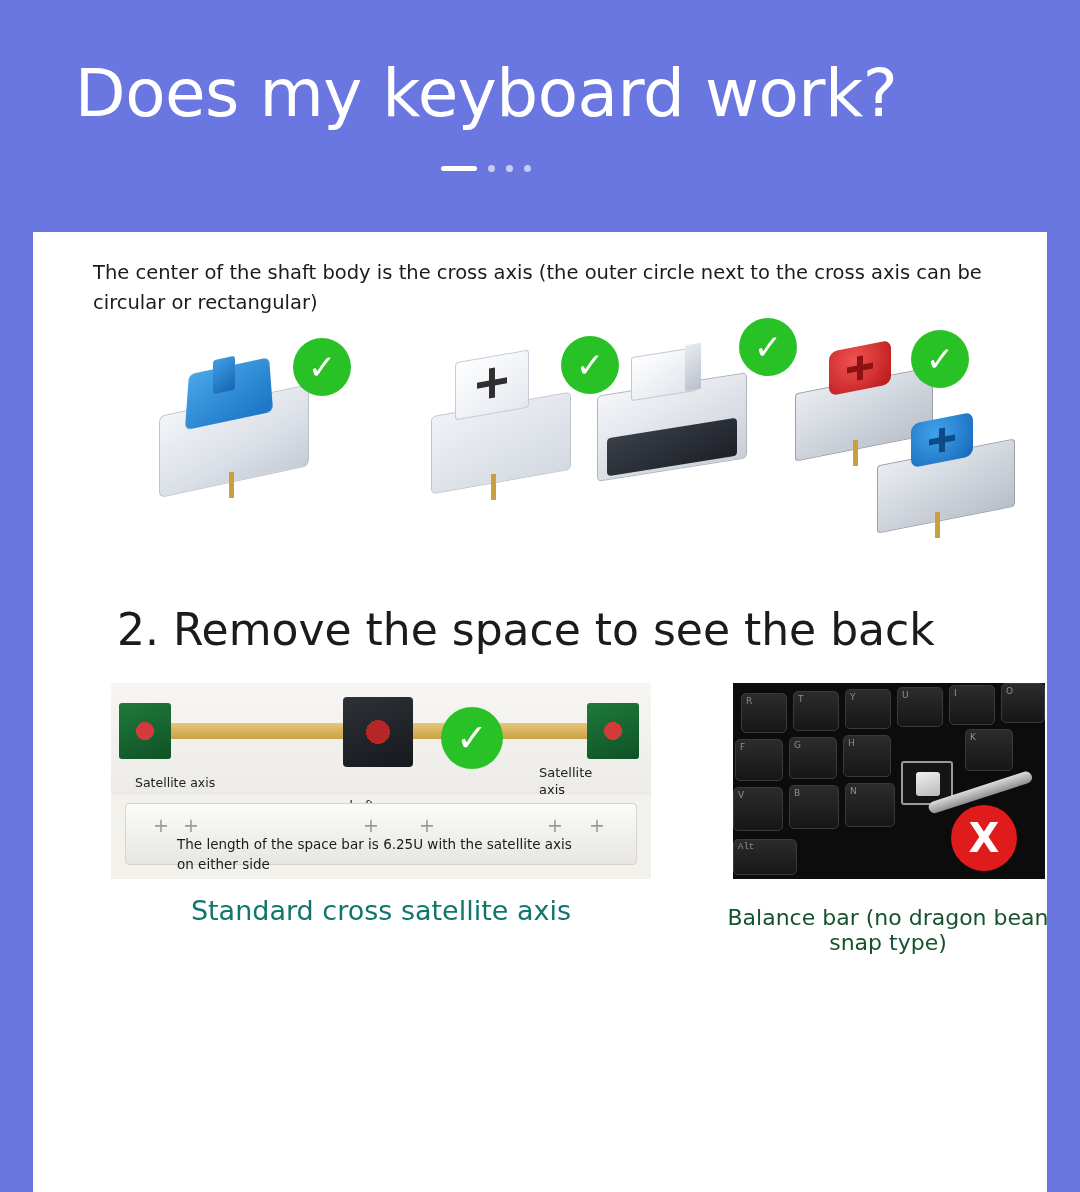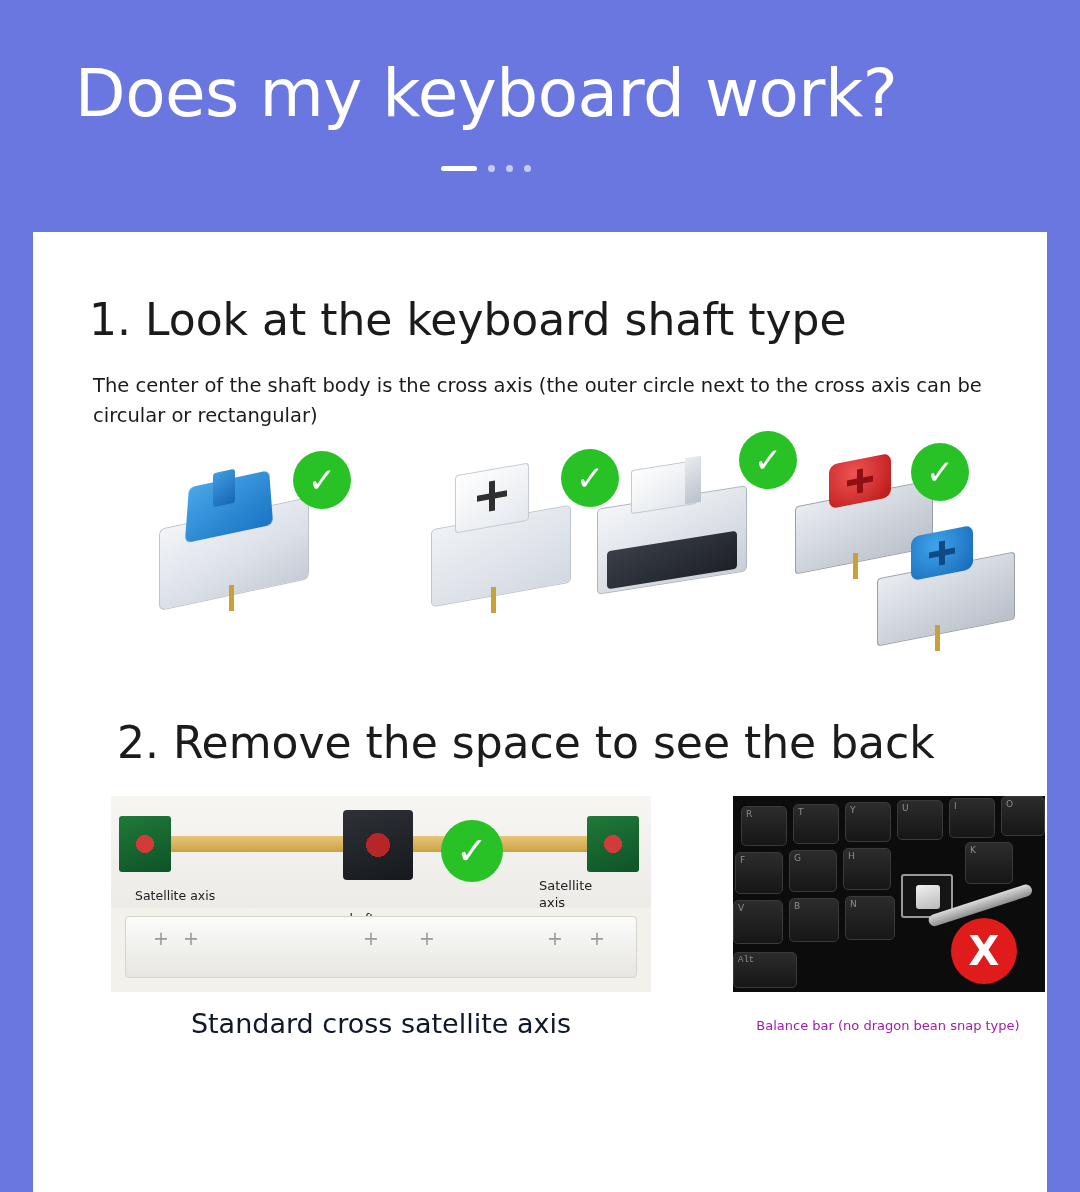--- a/index.html
+++ b/index.html
@@ -372,49 +372,48 @@
     display: flex; align-items: center; justify-content: center;
     font-size: 40px; font-weight: bold;
     font-family: "DejaVu Sans", sans-serif;
   }
 
   .cap-left {
     position: absolute; left: 78px; top: 212px;
     width: 540px;
     text-align: center;
     font-size: 27px;
-    color: #0f172a;
+    color: #0f766e;
     font-family: "DejaVu Sans", sans-serif;
   }
   .cap-right {
     position: absolute; left: 690px; top: 222px;
     width: 330px;
     text-align: center;
-    font-size: 13px;
-    color: #a21caf;
+    font-size: 22px;
+    color: #14532d;
     font-family: "DejaVu Sans", sans-serif;
   }
 </style>
 </head>
 <body>
 
 <div class="page">
 
   <h1 class="headline">Does my keyboard work?</h1>
 
   <div class="pager">
     <span class="bar"></span>
     <span class="dot"></span>
     <span class="dot"></span>
     <span class="dot"></span>
   </div>
 
   <div class="card">
 
-    <h2 class="h2 sec1-title">1. Look at the keyboard shaft type</h2>
     <p class="sec1-sub">The center of the shaft body is the cross axis (the outer circle next to the cross axis can be circular or rectangular)</p>
 
     <div class="switch-row">
 
       <div class="sw" style="left:118px; top:0; width:200px; height:200px;">
         <div class="s1-base"></div>
         <div class="s1-top"></div>
         <div class="s1-stem"></div>
         <div class="s1-pin"></div>
         <div class="badge" style="left:142px; top:-4px;">✓</div>
@@ -469,20 +468,21 @@
         <div class="lbl-shaft">shaft</div>
         <div class="lbl-sat-right">Satellite axis</div>
         <div class="spacebar">
           <span class="plus" style="left:26px;">+</span>
           <span class="plus" style="left:56px;">+</span>
           <span class="plus" style="left:236px;">+</span>
           <span class="plus" style="left:292px;">+</span>
           <span class="plus" style="left:420px;">+</span>
           <span class="plus" style="left:462px;">+</span>
         </div>
+        <div class="caption-inner">The length of the space bar is 6.25U with the satellite axis on either side</div>
       </div>
 
       <div class="photo-right">
         <div class="kb-key" style="left:8px;  top:10px; width:46px; height:40px;">R</div>
         <div class="kb-key" style="left:60px; top:8px;  width:46px; height:40px;">T</div>
         <div class="kb-key" style="left:112px;top:6px;  width:46px; height:40px;">Y</div>
         <div class="kb-key" style="left:164px;top:4px;  width:46px; height:40px;">U</div>
         <div class="kb-key" style="left:216px;top:2px;  width:46px; height:40px;">I</div>
         <div class="kb-key" style="left:268px;top:0px;  width:44px; height:40px;">O</div>
 

